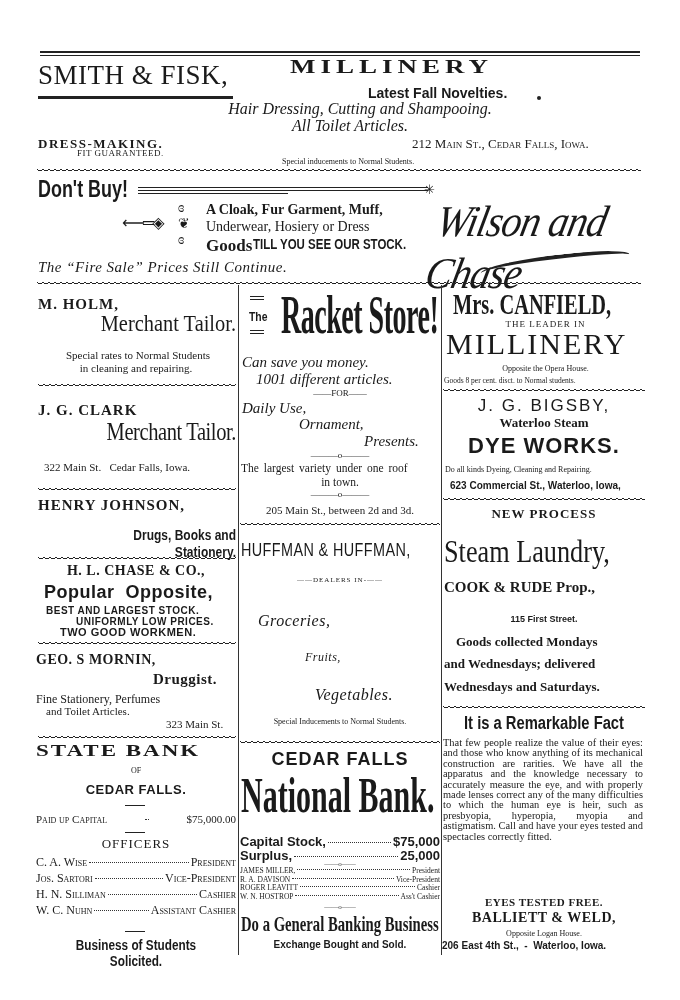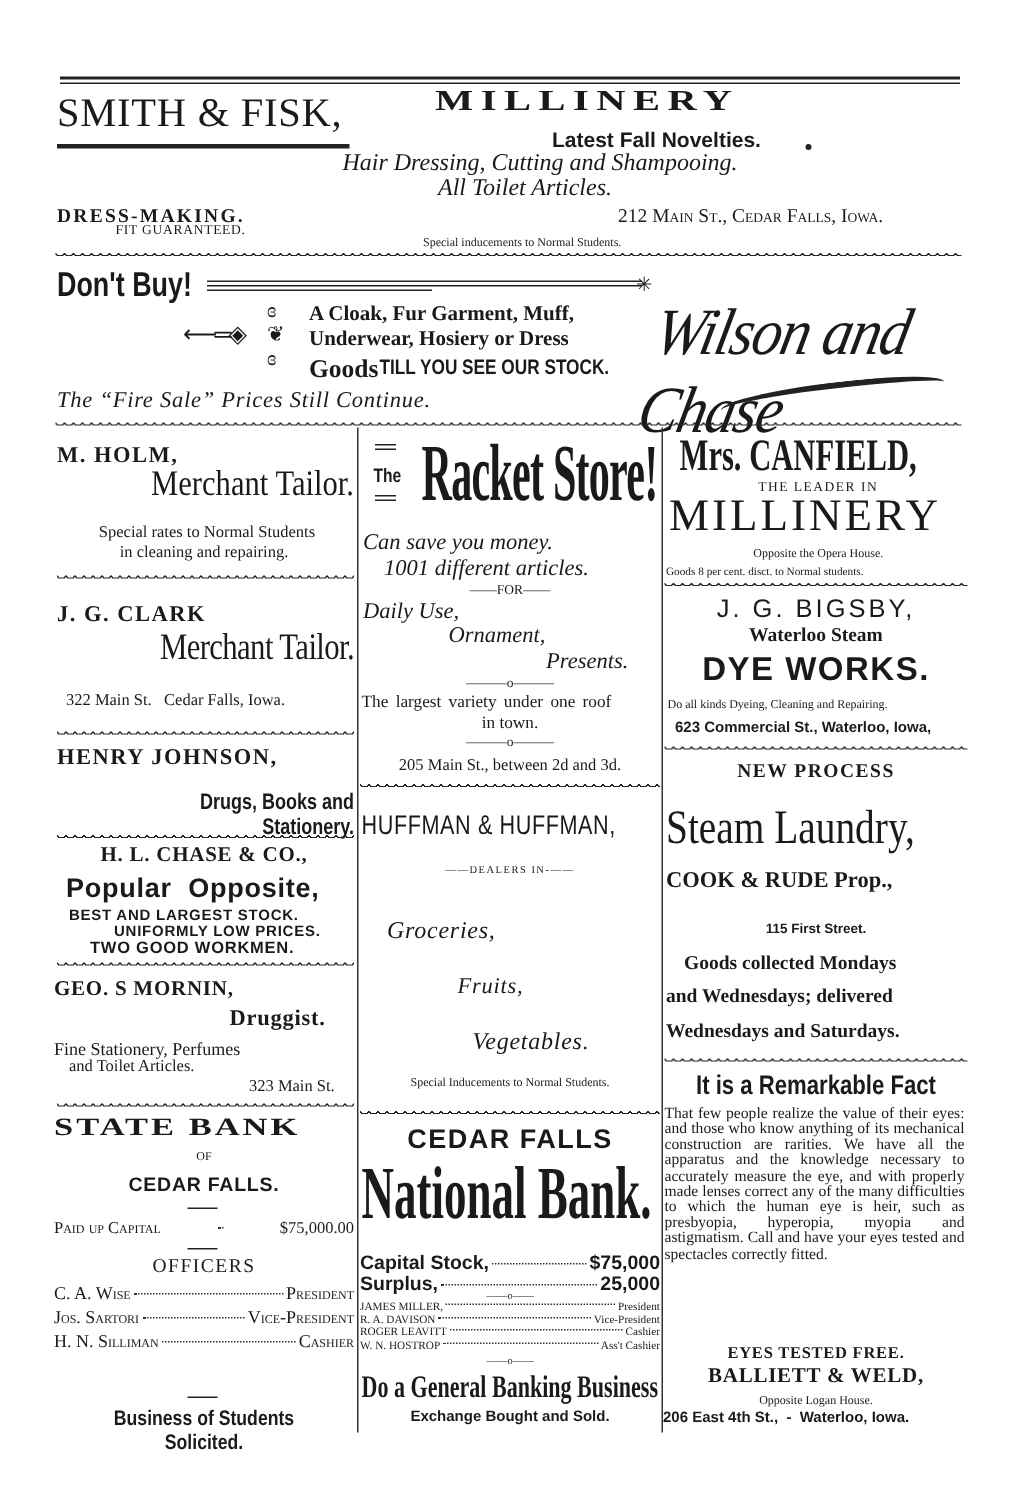--- a/index.html
+++ b/index.html
@@ -40,21 +40,21 @@
 <div class="wavy" style="left:37px;top:168px;width:604px;"></div>
 
 <div class="abs cond" style="left:38px;top:176px;font-size:23px;transform:scaleX(0.78);">Don't Buy!</div>
 <div class="rule" style="left:138px;top:187px;width:290px;height:1px;"></div>
 <div class="rule" style="left:138px;top:190px;width:290px;height:1px;"></div>
 <div class="rule" style="left:138px;top:193px;width:150px;height:1px;"></div>
 <div class="abs" style="left:424px;top:182px;font-size:13px;">✳</div>
 <div class="abs" style="left:122px;top:213px;font-size:16px;letter-spacing:-2px;">⟵═◈</div>
 <div class="abs" style="left:178px;top:200px;font-size:14px;line-height:16px;">ɞ<br>❦<br>ɞ</div>
 <div class="abs serif" style="left:206px;top:202px;font-size:14px;font-weight:bold;">A Cloak, Fur Garment, Muff,</div>
-<div class="abs serif" style="left:206px;top:219px;font-size:14px;font-weight:bold;">Underwear, Hosiery or Dress</div>
+<div class="abs serif" style="left:206px;top:219px;font-size:14px;font-weight:normal;">Underwear, Hosiery or Dress</div>
 <div class="abs serif" style="left:206px;top:236px;font-size:17px;font-weight:bold;text-align:right;">Goods</div>
 <div class="abs cond" style="left:253px;top:236px;font-size:14px;transform:scaleX(0.82);">TILL YOU SEE OUR STOCK.</div>
 <div class="abs serif ital" style="left:432px;top:200px;font-size:40px;font-style:italic;transform:skewX(-12deg) scaleY(1.1);letter-spacing:-1px;">Wilson and Chase</div>
 <div class="abs" style="left:480px;top:255px;width:150px;height:14px;border-top:4px solid #222;border-radius:60% 40% 0 0;transform:rotate(-6deg);"></div>
 <div class="abs serif ital" style="left:38px;top:259px;font-size:15px;letter-spacing:0.5px;">The “Fire Sale” Prices Still Continue.</div>
 
 <div class="wavy" style="left:37px;top:281px;width:604px;"></div>
 
 <div class="vrule" style="left:238px;top:285px;height:670px;"></div>
 <div class="vrule" style="left:441px;top:285px;height:670px;"></div>
@@ -112,20 +112,25 @@
     </div>
   <div class="dotrow">
       <span>Jos. Sartori</span>
       <span class="fill"></span>
       <span>Vice-President</span>
     </div>
   <div class="dotrow">
       <span>H. N. Silliman</span>
       <span class="fill"></span>
       <span>Cashier</span>
+    </div>
+  <div class="dotrow">
+      <span>W. C. Nuhn</span>
+      <span class="fill"></span>
+      <span>Assistant Cashier</span>
     </div>
 </div>
 <div class="rule" style="left:125px;top:931px;width:20px;height:1px;"></div>
 <div class="abs cond center" style="left:38px;width:196px;top:937px;font-size:14px;transform:scaleX(0.84);transform-origin:center center;">Business of Students Solicited.</div>
 
 <div class="rule" style="left:250px;top:296px;width:14px;height:1px;"></div>
 <div class="rule" style="left:250px;top:299px;width:14px;height:1px;"></div>
 <div class="abs sans" style="left:249px;top:309px;font-size:13px;font-weight:bold;transform:scaleX(0.8);transform-origin:left center;">The</div>
 <div class="rule" style="left:250px;top:330px;width:14px;height:1px;"></div>
 <div class="rule" style="left:250px;top:333px;width:14px;height:1px;"></div>
@@ -140,21 +145,21 @@
 <div class="abs serif" style="left:241px;top:462px;font-size:11.5px;word-spacing:2px;">The largest variety under one roof</div>
 <div class="abs serif center" style="left:240px;width:200px;top:476px;font-size:11.5px;">in town.</div>
 <div class="abs serif center" style="left:240px;width:200px;top:489px;font-size:9px;">———<span>o</span>———</div>
 <div class="abs serif center" style="left:240px;width:200px;top:504px;font-size:11px;">205 Main St., between 2d and 3d.</div>
 
 <div class="wavy" style="left:240px;top:522px;width:200px;"></div>
 
 <div class="abs sans" style="left:241px;top:540px;font-size:18px;letter-spacing:0.5px;transform:scaleX(0.8);transform-origin:left center;white-space:nowrap;">HUFFMAN &amp; HUFFMAN,</div>
 <div class="abs serif center" style="left:240px;width:200px;top:576px;font-size:7px;letter-spacing:1px;">——<span>DEALERS IN</span>-——</div>
 <div class="abs serif ital" style="left:258px;top:612px;font-size:16px;letter-spacing:0.5px;">Groceries,</div>
-<div class="abs serif ital" style="left:305px;top:650px;font-size:15px;letter-spacing:0.5px;">Fruits,</div>
+<div class="abs serif ital" style="left:305px;top:650px;font-size:12px;letter-spacing:0.5px;">Fruits,</div>
 <div class="abs serif ital" style="left:315px;top:686px;font-size:16px;letter-spacing:0.5px;">Vegetables.</div>
 <div class="abs serif center" style="left:240px;width:200px;top:717px;font-size:8px;">Special Inducements to Normal Students.</div>
 
 <div class="wavy" style="left:240px;top:740px;width:200px;"></div>
 
 <div class="abs sans center" style="left:240px;width:200px;top:749px;font-size:18px;font-weight:bold;letter-spacing:1px;">CEDAR FALLS</div>
 <div class="abs serif" style="left:241px;top:766px;font-size:50px;font-weight:bold;transform:scaleX(0.6);transform-origin:left top;white-space:nowrap;">National Bank.</div>
 <div class="abs sans dotrow" style="left:240px;width:200px;top:834px;font-size:13px;font-weight:bold;">
   <span>Capital Stock,</span>
     <span class="fill"></span>

